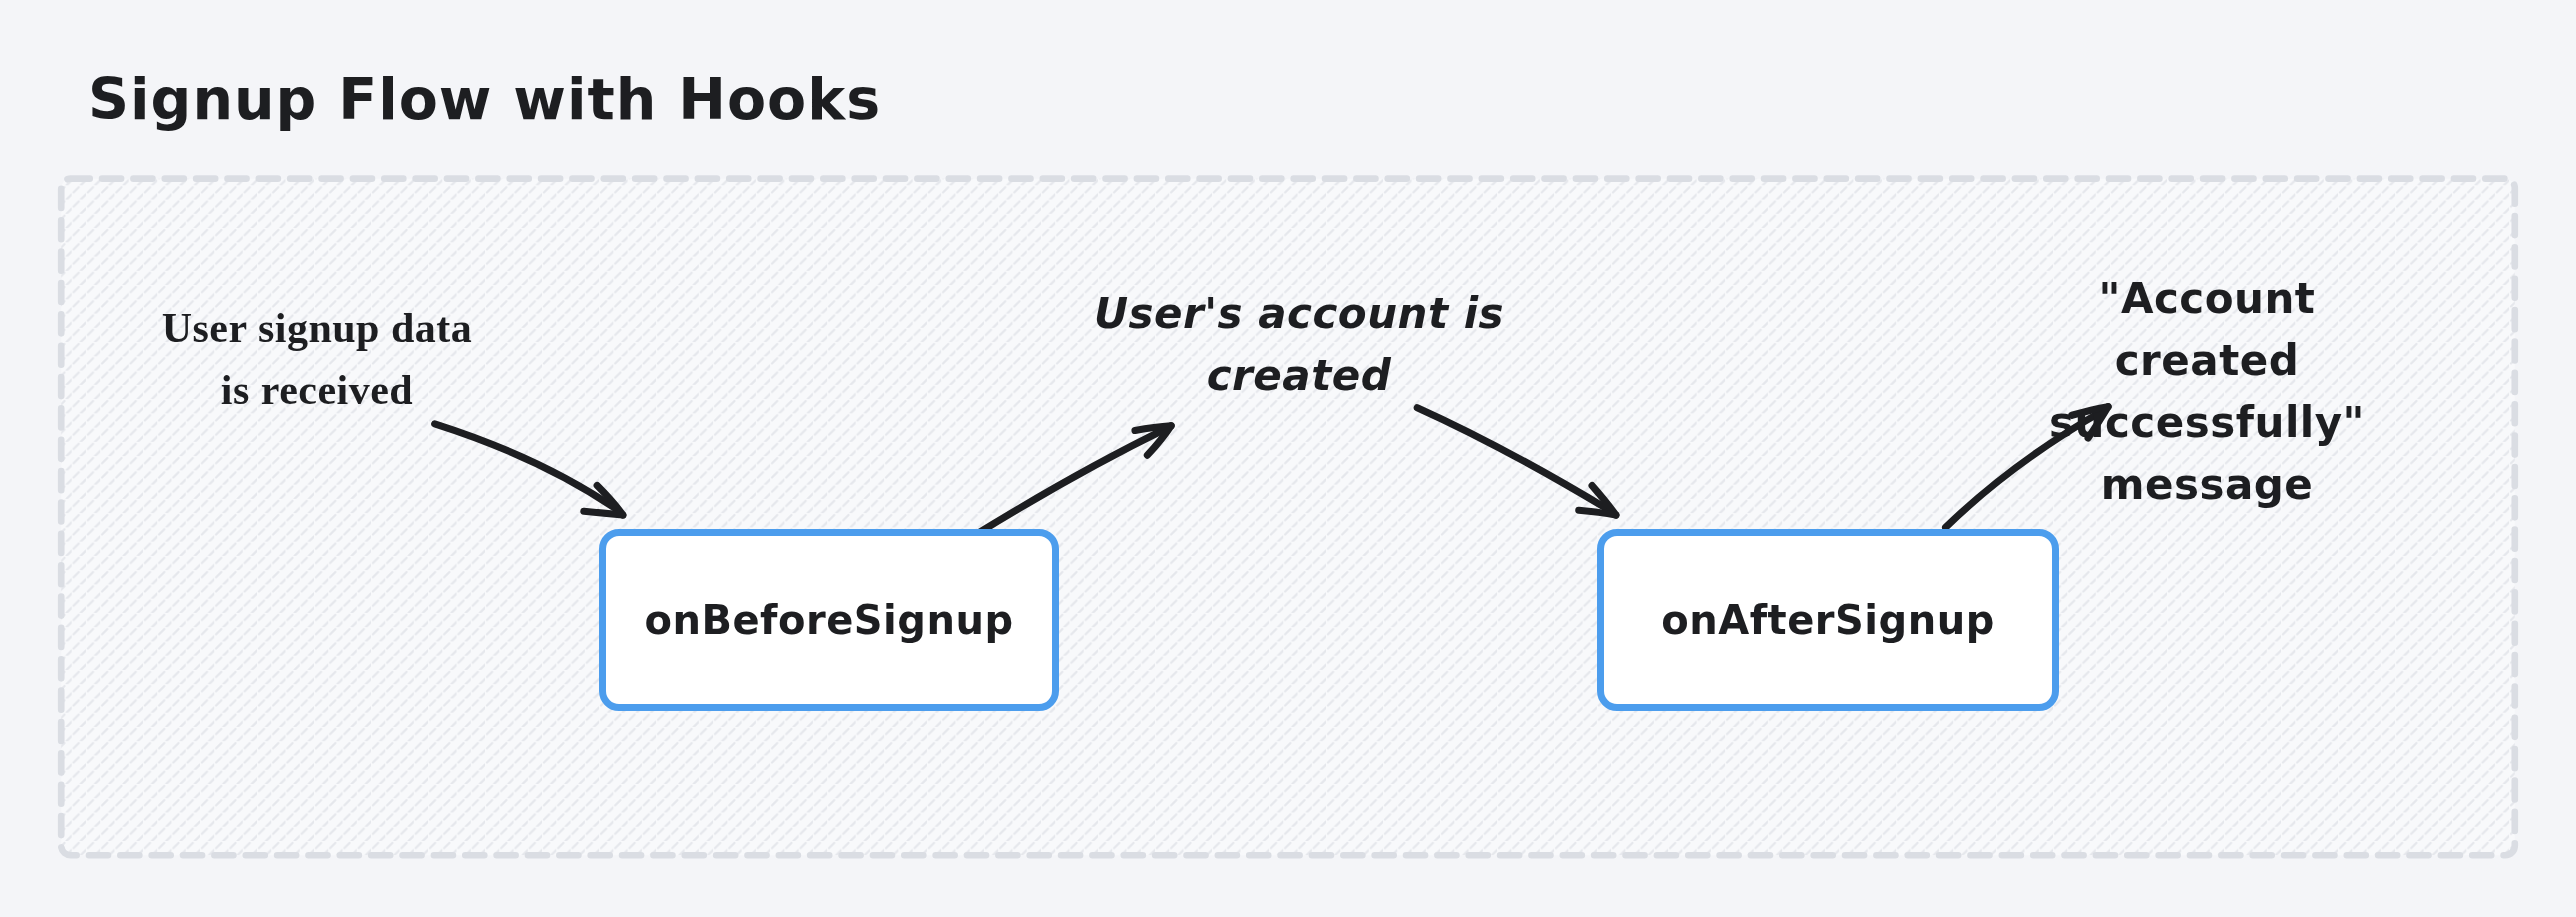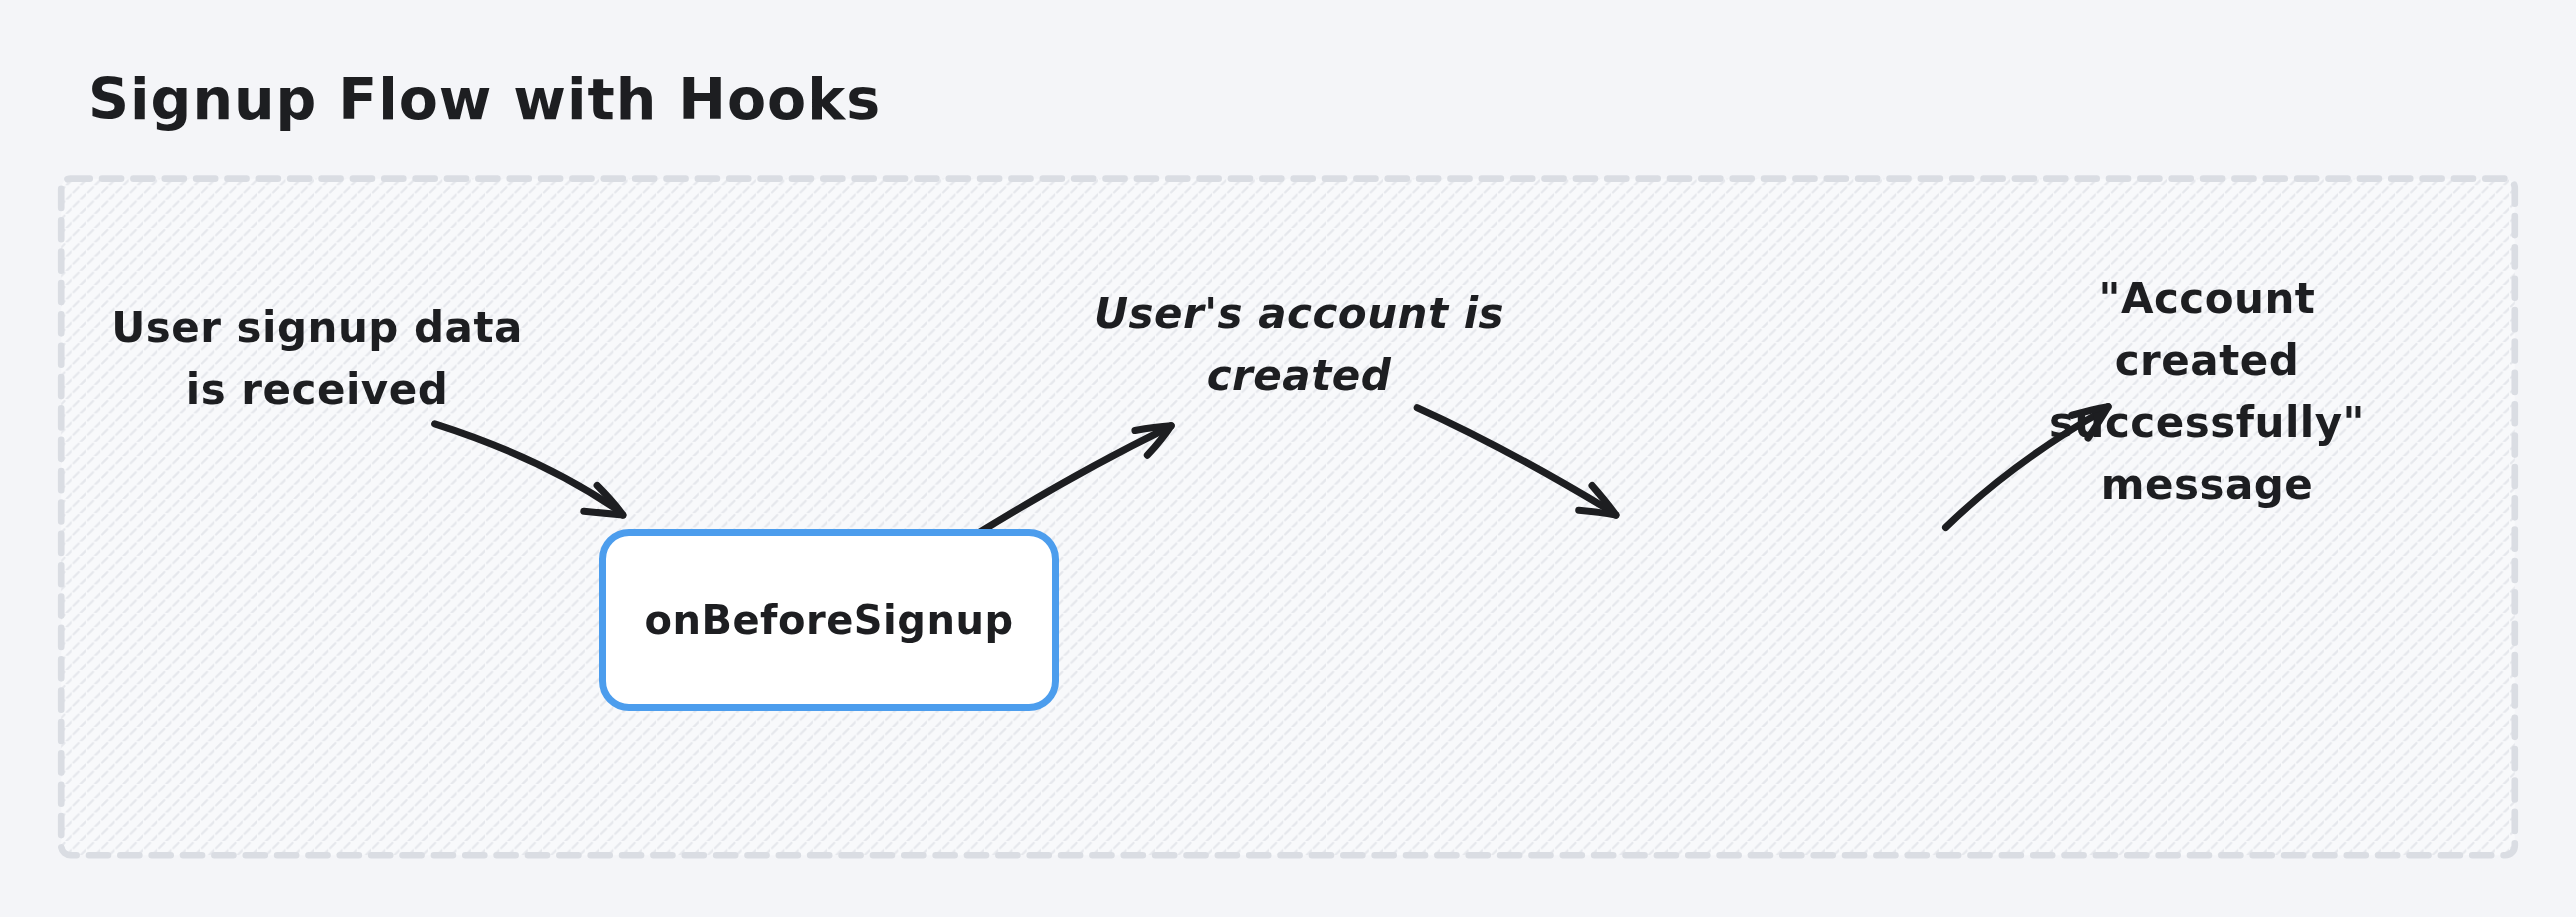--- a/index.html
+++ b/index.html
@@ -61,34 +61,34 @@
     white-space: pre-line;
     letter-spacing: 0.5px;
   }
   .node {
     position: absolute;
     box-sizing: border-box;
     width: 460px;
     height: 182px;
     background: #ffffff;
     border: 7.6px solid var(--accent, #4c9ded);
-    border-radius: 30px;
+    border-radius: 20px;
     display: flex;
     align-items: center;
     justify-content: center;
   }
   .node span {
     font-size: 40px;
     font-weight: 700;
     color: var(--ink, #1d1e21);
     letter-spacing: 0.5px;
   }
   #node-before { left: 599px; top: 529px; }
   #node-after  { left: 1597px; top: 529px; width: 462px; }
-  #label-1 { left: 317px;  top: 297px; }
+  #label-1 { left: 317px;  top: 297px; font-family: Liberation Serif, serif; }
   #label-2 { left: 1299px; top: 283px; font-style: italic; }
   #label-3 { left: 2207px; top: 268px; }
 </style>
 </head>
 <body style="background: rgb(244, 245, 248);">
 
 <div class="page">
 
   <h1 class="title">Signup Flow with Hooks</h1>
 
@@ -134,15 +134,18 @@
   <div class="label" id="label-2">User's account is
 created</div>
 
   <div class="label" id="label-3">"Account created
 successfully" message</div>
 
   <div class="node" id="node-before">
     <span>onBeforeSignup</span>
   </div>
 
+  <div class="node" id="node-after">
+    <span>onAfterSignup</span>
+  </div>
 
 </div>
 
 
 </body></html>

